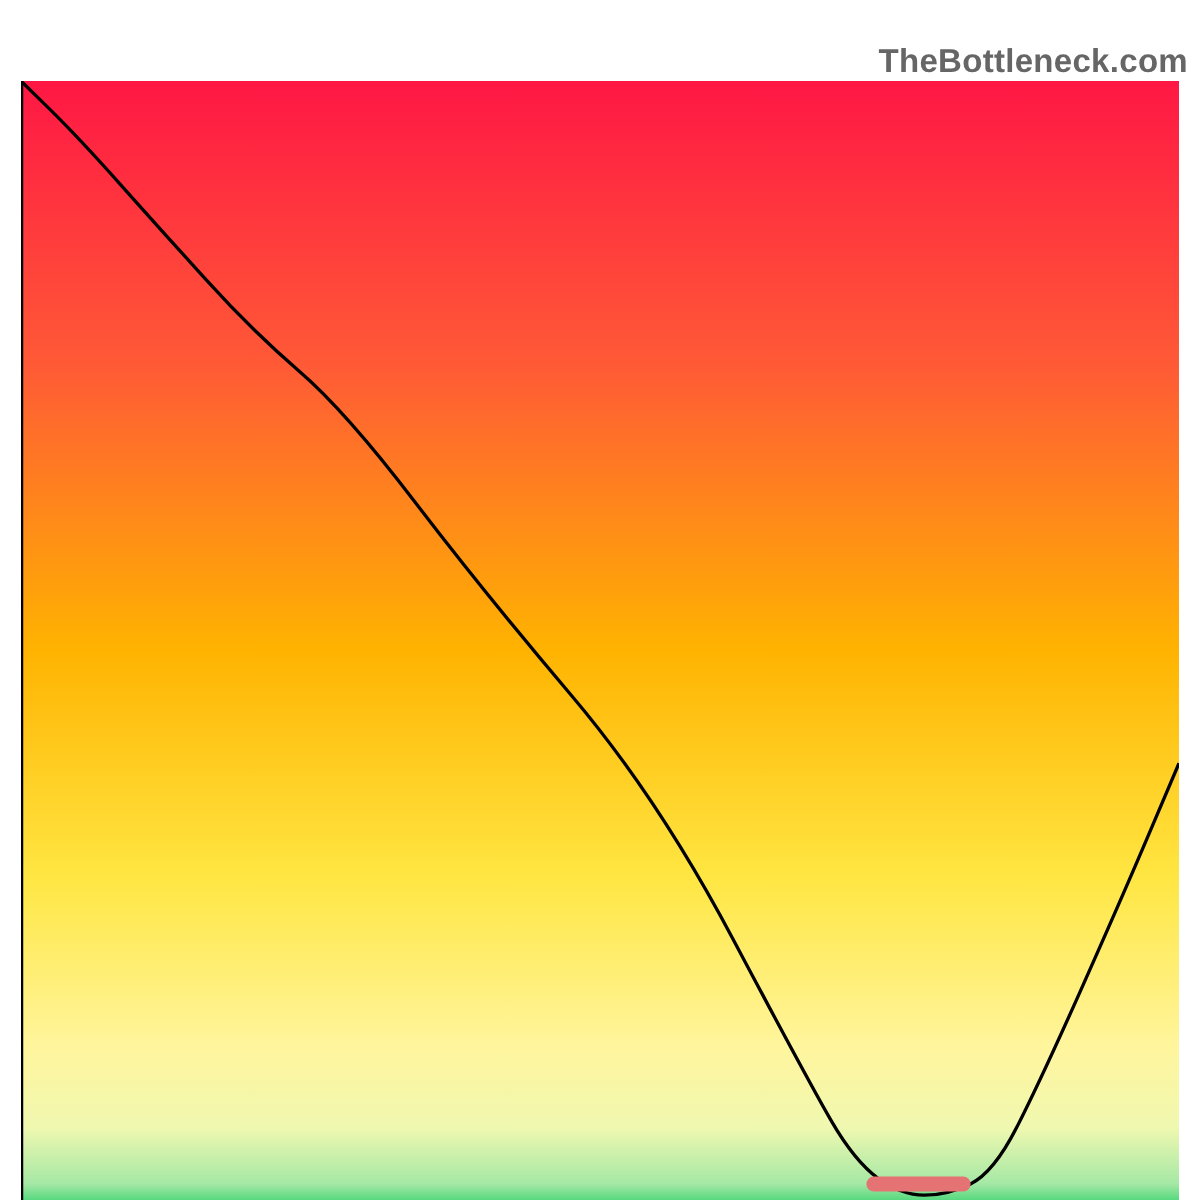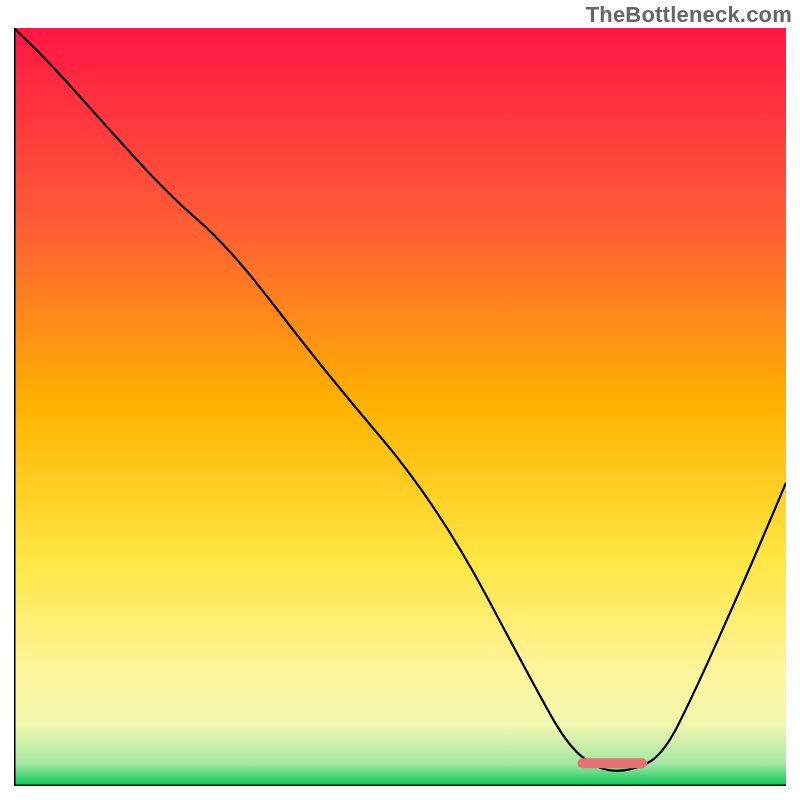--- a/index.html
+++ b/index.html
@@ -7,20 +7,21 @@
     padding: 0;
     width: 800px;
     height: 800px;
     font-family: Arial, Helvetica, sans-serif;
     background: #ffffff;
   }
   .container {
     position: relative;
     width: 800px;
     height: 561px;
+    margin-top: 26px;
   }
   .watermark {
     position: absolute;
     top: 2px;
     right: 8px;
     font-size: 22px;
     font-weight: bold;
     color: #666666;
     letter-spacing: 0.2px;
   }

